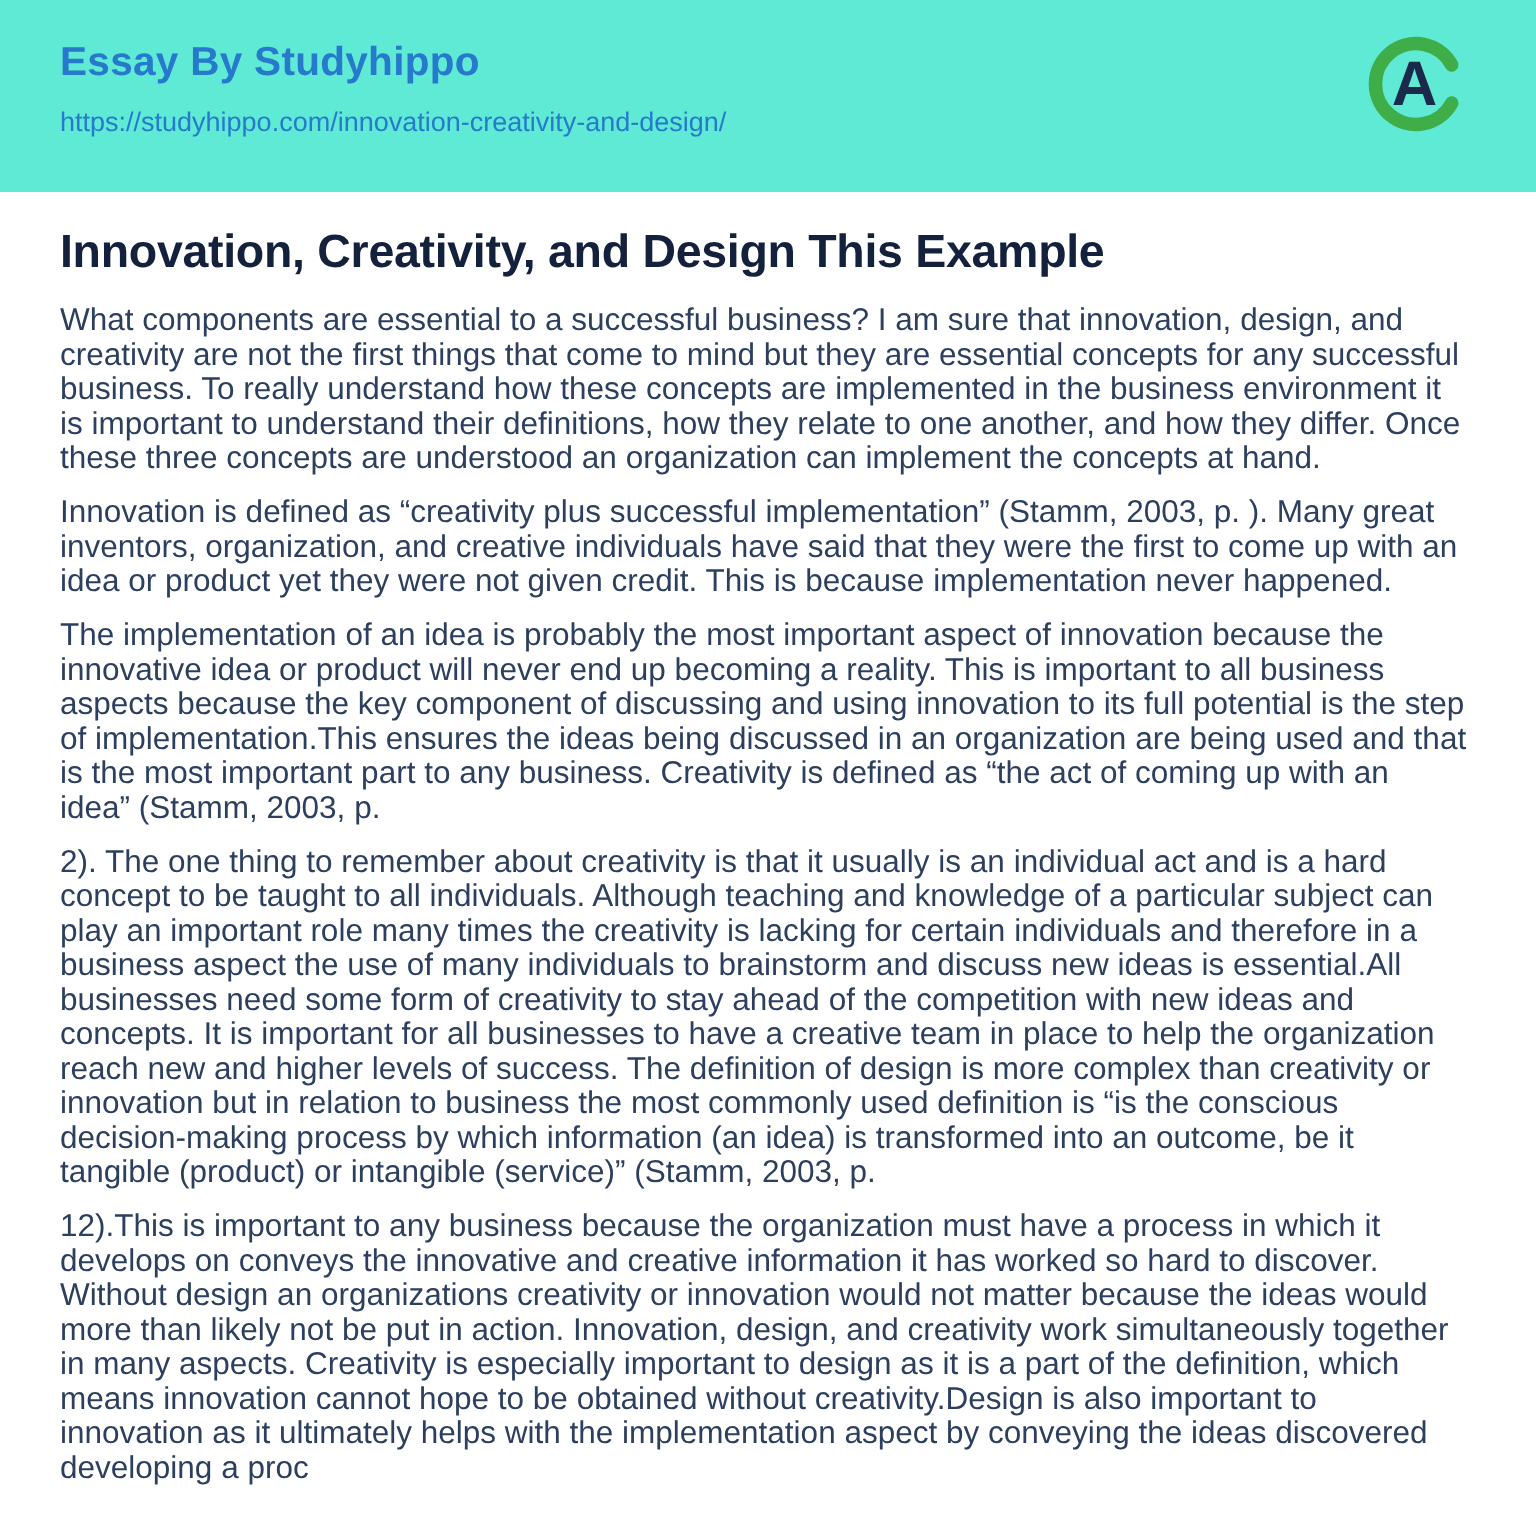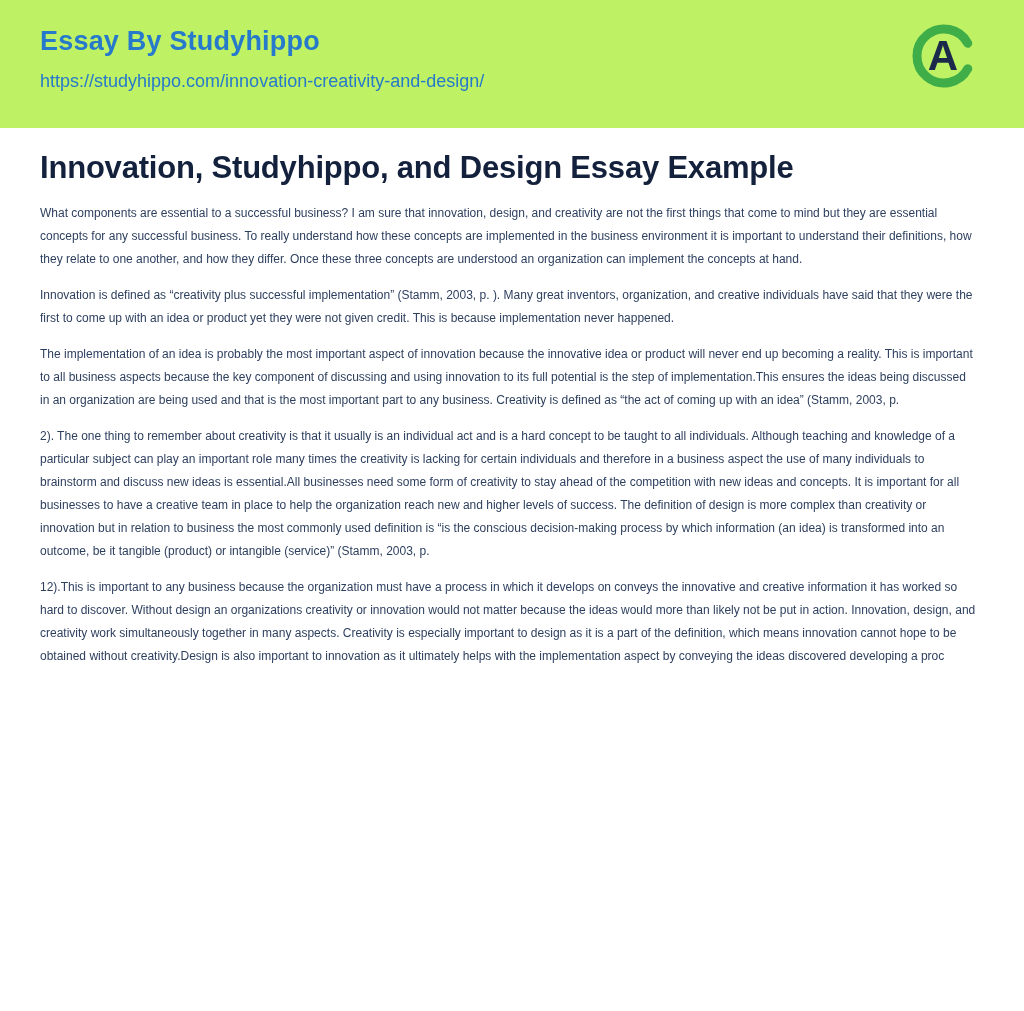--- a/index.html
+++ b/index.html
@@ -11,21 +11,21 @@
   body {
     width: 1024px;
     height: 1011px;
     overflow: hidden;
     position: relative;
   }
   .page-header {
     box-sizing: border-box;
     width: 100%;
     height: 128px;
-    background: #bef264;
+    background: #5eead4;
     padding: 26px 44px 0 40px;
     display: flex;
     justify-content: space-between;
     align-items: flex-start;
   }
   .site-title {
     margin: 0;
     font-size: 27px;
     font-weight: 700;
     color: #2679cb;
@@ -50,21 +50,21 @@
   }
   .essay-title {
     margin: 2px 0 16px 0;
     font-size: 31px;
     font-weight: 800;
     color: #14213c;
     letter-spacing: -0.2px;
   }
   .essay-body p {
     margin: 0 0 13px 0;
-    font-size: 12px;
+    font-size: 21px;
     line-height: 23px;
     color: #2d3f5e;
     text-align: left;
   }
 </style>
 </head>
 <body>
 
 <header class="page-header">
   <div class="header-text">
@@ -73,21 +73,21 @@
   </div>
   <div class="logo">
     <svg width="72" height="72" viewBox="0 0 72 72">
       <path d="M 59.8 48.7 A 27 27 0 1 1 59.8 23.3" fill="none" stroke="#3fae49" stroke-width="9" stroke-linecap="round"></path>
       <text x="35" y="50" text-anchor="middle" font-size="42" font-weight="bold" fill="#1b2a4a" font-family="Liberation Sans, sans-serif">A</text>
     </svg>
   </div>
 </header>
 
 <main class="content">
-  <h1 class="essay-title">Innovation, Studyhippo, and Design Essay Example</h1>
+  <h1 class="essay-title">Innovation, Creativity, and Design This Example</h1>
   <div class="essay-body">
       <p>What components are essential to a successful business? I am sure that innovation, design, and creativity are not the first things that come to mind but they are essential concepts for any successful business. To really understand how these concepts are implemented in the business environment it is important to understand their definitions, how they relate to one another, and how they differ. Once these three concepts are understood an organization can implement the concepts at hand.</p>
       <p>Innovation is defined as “creativity plus successful implementation” (Stamm, 2003, p. ). Many great inventors, organization, and creative individuals have said that they were the first to come up with an idea or product yet they were not given credit. This is because implementation never happened.</p>
       <p>The implementation of an idea is probably the most important aspect of innovation because the innovative idea or product will never end up becoming a reality. This is important to all business aspects because the key component of discussing and using innovation to its full potential is the step of implementation.This ensures the ideas being discussed in an organization are being used and that is the most important part to any business. Creativity is defined as “the act of coming up with an idea” (Stamm, 2003, p.</p>
       <p>2). The one thing to remember about creativity is that it usually is an individual act and is a hard concept to be taught to all individuals. Although teaching and knowledge of a particular subject can play an important role many times the creativity is lacking for certain individuals and therefore in a business aspect the use of many individuals to brainstorm and discuss new ideas is essential.All businesses need some form of creativity to stay ahead of the competition with new ideas and concepts. It is important for all businesses to have a creative team in place to help the organization reach new and higher levels of success. The definition of design is more complex than creativity or innovation but in relation to business the most commonly used definition is “is the conscious decision-making process by which information (an idea) is transformed into an outcome, be it tangible (product) or intangible (service)” (Stamm, 2003, p.</p>
       <p>12).This is important to any business because the organization must have a process in which it develops on conveys the innovative and creative information it has worked so hard to discover. Without design an organizations creativity or innovation would not matter because the ideas would more than likely not be put in action. Innovation, design, and creativity work simultaneously together in many aspects. Creativity is especially important to design as it is a part of the definition, which means innovation cannot hope to be obtained without creativity.Design is also important to innovation as it ultimately helps with the implementation aspect by conveying the ideas discovered developing a proc</p>
     </div>
 </main>
 
 </body></html>

